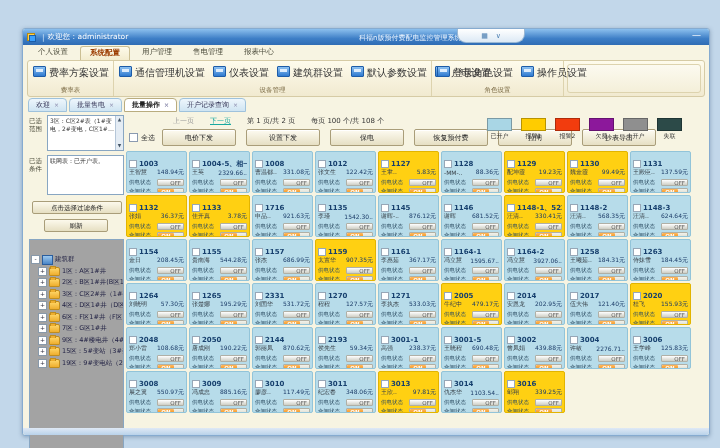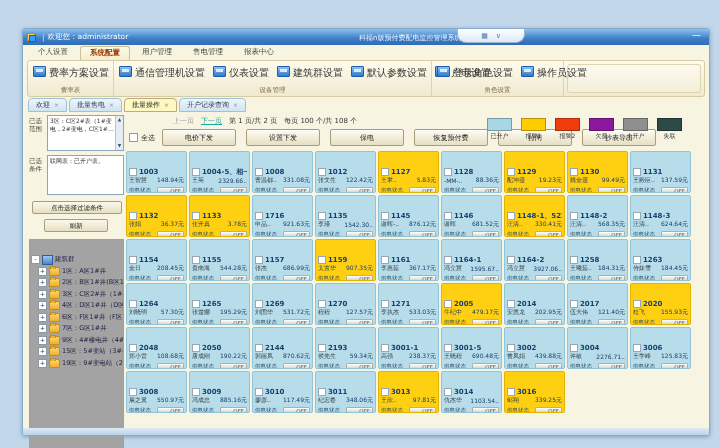--- a/index.html
+++ b/index.html
@@ -41,21 +41,21 @@
   .mon{width:11px;height:9px;background:linear-gradient(#8ec2f2,#2f7ad0);border:1px solid #1d5ca8;
     border-radius:1px;position:relative;flex:0 0 auto}
   .mon::after{content:"";position:absolute;left:2px;top:2px;right:2px;height:3px;background:#eaf4ff;opacity:.9}
   .rcaption{position:absolute;bottom:1px;left:0;right:0;text-align:center;font-size:6.5px;color:#7b6b45}
   .rpanel{flex:1 1 auto;margin:3px;background:linear-gradient(#fcfaf0,#f4efd9);
     border:1px solid #ddd3ae;border-radius:3px}
   
   .dtabs{position:absolute;left:5px;top:69px;display:flex;gap:2px;height:14px}
   .dtab{display:flex;align-items:center;gap:4px;padding:0 7px;font-size:7px;color:#335;
     background:linear-gradient(#eef6fc,#cfe4f2);border:1px solid #9fc2dc;border-radius:4px 4px 0 0}
-  .dtab.active{background:#fef9c3;font-weight:normal;color:#222;border-color:#b9ac7f}
+  .dtab.active{background:#ffffff;font-weight:bold;color:#222;border-color:#b9ac7f}
   .dclose{font-size:6px;color:#88a;line-height:1}
   
   .sidebar{position:absolute;left:6px;top:84px;width:97px;height:314px;font-size:6.5px;color:#444}
   .srow{position:absolute;display:flex;gap:2px}
   .slabel{width:16px;line-height:1.25;color:#4a4a3a;padding-top:2px}
   .sbox{background:#fff;border:1px solid #88a6c2;color:#333;font-size:6px;line-height:1.3;
     padding:1px 9px 1px 2px;box-sizing:border-box;position:relative;overflow:hidden}
   .sscroll{position:absolute;right:0;top:0;bottom:0;width:8px;background:#e4ecf4;
     border-left:1px solid #b5c6d8;display:flex;flex-direction:column;justify-content:space-between;
     align-items:center;font-size:4.5px;color:#456;padding:1px 0;box-sizing:border-box}
@@ -65,35 +65,35 @@
     border:1px solid #88a6c2;padding:14px 1px;box-sizing:border-box;overflow:hidden}
   .titem{display:flex;align-items:center;gap:2px;height:11.5px;white-space:nowrap;color:#224;font-size:6.5px}
   .titem.child{padding-left:7px}
   .plus{width:7px;height:7px;border:1px solid #8899aa;background:#fff;font-size:6px;line-height:6px;
     text-align:center;color:#334;flex:0 0 auto}
   .folder{width:9px;height:7px;background:linear-gradient(#ffd76a,#eeae2e);border:1px solid #c08d1e;
     border-radius:1px 2px 1px 1px;flex:0 0 auto;position:relative}
   .folder::before{content:"";position:absolute;left:0;top:-2px;width:4px;height:2px;background:#eeae2e;border:1px solid #c08d1e;border-bottom:none}
   .rooticon{width:9px;height:8px;background:linear-gradient(#9cc8ee,#4a86c8);border:1px solid #2a5e9e;flex:0 0 auto}
   
-  .pager{position:absolute;left:150px;top:87px;display:flex;gap:7px;align-items:center;font-size:7px;color:#333;white-space:nowrap}
+  .pager{position:absolute;left:150px;top:87px;display:flex;gap:16px;align-items:center;font-size:7px;color:#333;white-space:nowrap}
   .lnk-prev{color:#999}
   .lnk-next{color:#18a8a0;text-decoration:underline}
   .actions{position:absolute;left:106px;top:100px;display:flex;align-items:center;gap:7px}
   .selall{display:flex;align-items:center;gap:3px;font-size:7px;color:#333}
   .cbx{width:7px;height:7px;background:#fff;border:1px solid #8a9ab0;flex:0 0 auto}
   .abtn{min-width:56px;background:linear-gradient(#fdfbf1,#e6dfc3);border:1px solid #a99d79;border-radius:2px;
     font-size:7px;color:#222;text-align:center;padding:2.5px 8px;box-shadow:inset 0 1px 0 #fff}
   .legend{position:absolute;left:464px;top:89px;display:flex;gap:9px}
   .litem{display:flex;flex-direction:column;align-items:center;gap:1px;font-size:6px;color:#333}
   .lbox{width:23px;height:11px;border:1px solid rgba(0,0,0,.28)}
   
   .grid{position:absolute;left:103px;top:122px;display:grid;
     grid-template-columns:repeat(9,61px);grid-auto-rows:42px;gap:2px}
-  .card{position:relative;border-radius:2px;padding:15px 2px;box-sizing:border-box;overflow:hidden}
+  .card{position:relative;border-radius:2px;padding:7px 2px;box-sizing:border-box;overflow:hidden}
   .card.open{background:#b7dcea;border:1px solid #92c4d9}
   .card.warn1{background:#ffd012;border:1px solid #e2b400}
   .c-head{display:flex;align-items:center;gap:2px;height:9px}
   .ccb{width:6px;height:6px;background:#fff;border:1px solid #97a7b7;flex:0 0 auto}
   .rid{font-size:7px;font-weight:bold;color:#17406e;white-space:nowrap;overflow:hidden}
   .c-line{display:flex;justify-content:space-between;align-items:center;height:9.5px}
   .nm{font-size:6px;color:#384048;white-space:nowrap;overflow:hidden;max-width:29px}
   .bal{font-size:6px;color:#1c3c68;white-space:nowrap}
   .stat{font-size:5.5px;color:#2a4a60}
   .pill{width:27px;height:7.5px;border:1px solid #b0b0a6;border-radius:1px;box-sizing:border-box;overflow:hidden}
@@ -920,21 +920,21 @@
       <div class="c-line">
         <span class="stat">合闸状态</span>
         <span class="pill on">
             <span class="onseg">ON</span>
           </span>
       </div>
     </div>
       <div class="card open">
       <div class="c-head">
         <span class="ccb"></span>
-        <span class="rid">1269</span>
+        <span class="rid">2331</span>
       </div>
       <div class="c-line">
         <span class="nm">刘国华</span>
         <span class="bal">531.72元</span>
       </div>
       <div class="c-line">
         <span class="stat">供电状态</span>
         <span class="pill off">OFF</span>
       </div>
       <div class="c-line">

